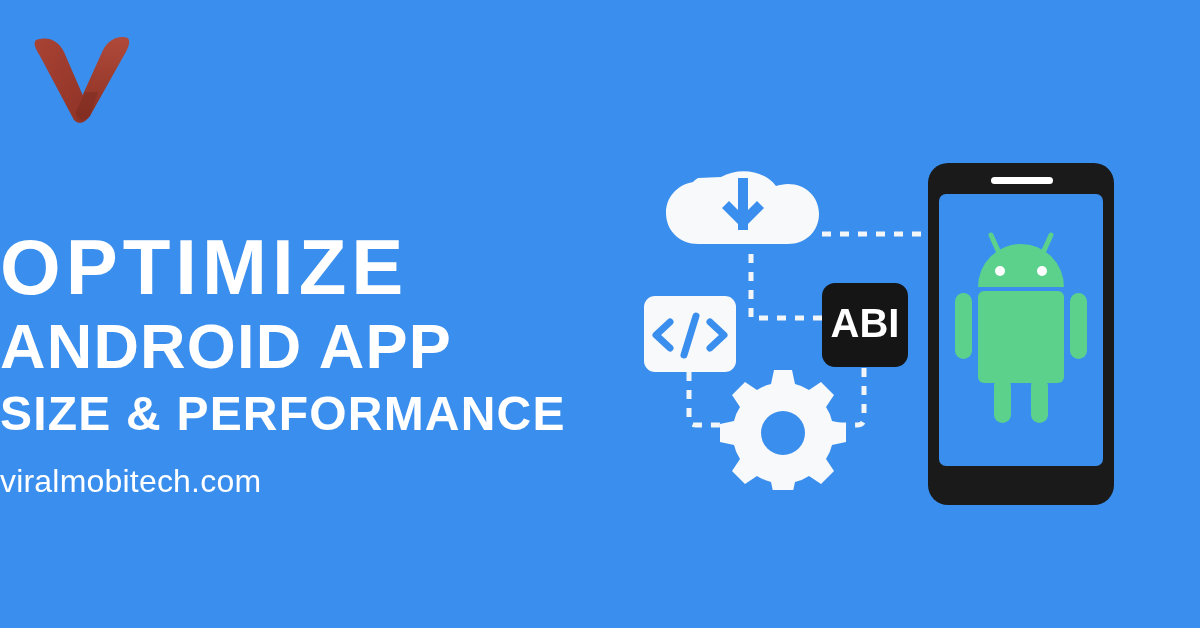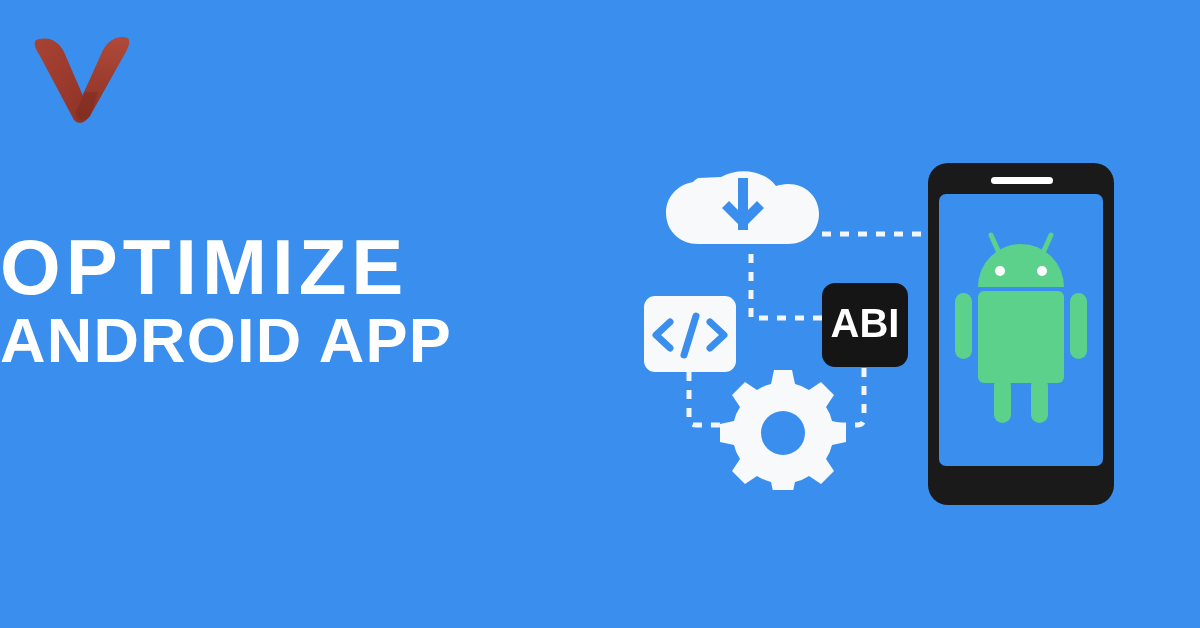--- a/index.html
+++ b/index.html
@@ -47,20 +47,21 @@
     margin: 0;
     padding: 0;
     transform: scaleX(1.0);
   }
   .headline-line2 {
     display: block;
     font-size: 63px;
     font-weight: bold;
     letter-spacing: 1.2px;
     line-height: 1.08;
+    margin-top: 6px;
   }
   .headline-line3 {
     display: block;
     font-size: 48px;
     font-weight: bold;
     letter-spacing: 1.2px;
     line-height: 1.1;
     margin-top: 8px;
   }
   .site-url {
@@ -114,20 +115,22 @@
 
       <path d="M100 8 C 103 12, 100 19, 95 27 L 62 86 C 56 94, 48 92, 47 82 L 75 20 C 81 9, 91 5, 100 8 Z" fill="url(#vgradR)"></path>
 
       <path d="M57 62 L 70 62 L 62 86 C 57 92, 50 90, 48 83 Z" fill="#7e2b20" opacity="0.55"></path>
     </svg>
   </div>
 
   <div class="headline">
     <span class="headline-line1">OPTIMIZE</span>
     <span class="headline-line2">ANDROID APP</span>
+    <span class="headline-line3">SIZE &amp; PERFORMANCE</span>
+    <span class="site-url">viralmobitech.com</span>
   </div>
 
   <div class="diagram">
     <svg width="340" height="340" viewBox="0 0 340 340">
 
       <g stroke="#f2f6f8" stroke-width="5" fill="none" stroke-linecap="butt">
 
         <path d="M196 84 H 330" stroke-dasharray="9 9"></path>
 
         <path d="M125 104 V 168 H 196" stroke-dasharray="9 9" stroke-linejoin="round"></path>

